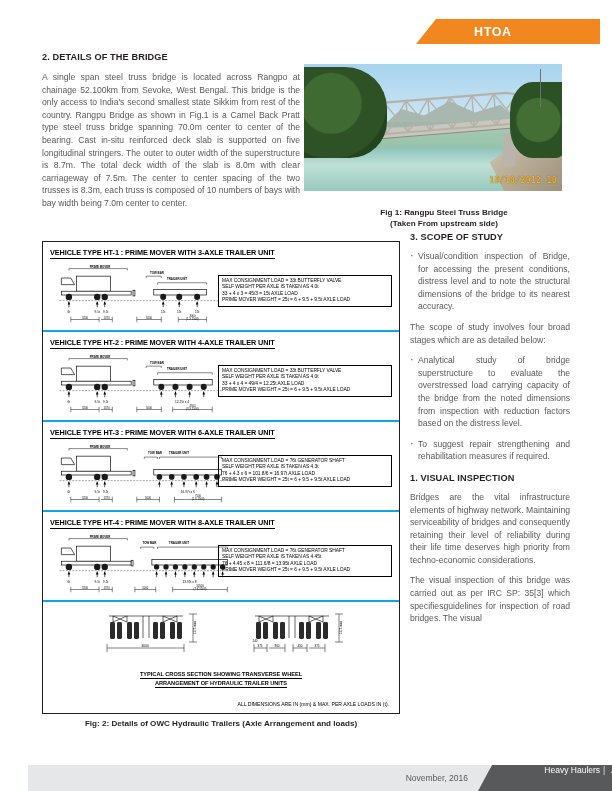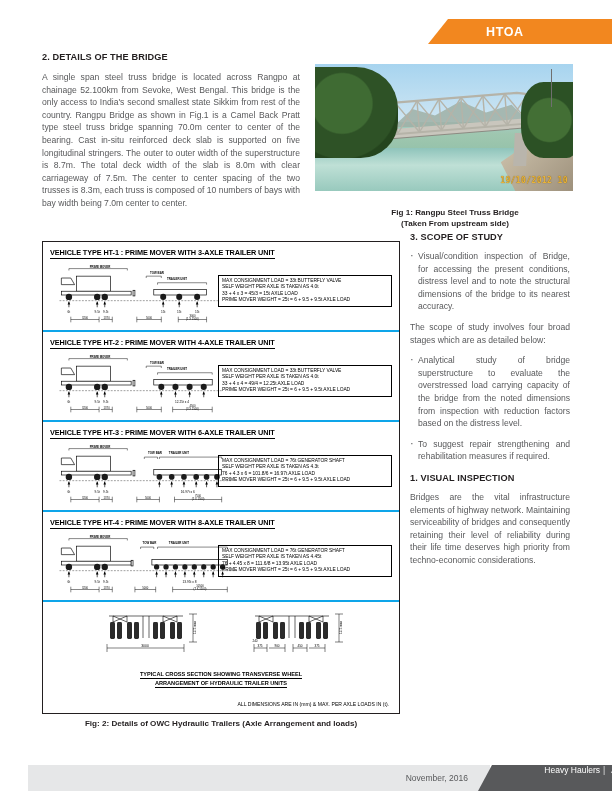--- a/index.html
+++ b/index.html
@@ -13,21 +13,21 @@
     position: relative;
     overflow: hidden;
     font-family: "Liberation Sans", sans-serif;
     color: #58595b;
   }
 
   
   #htoa-tab {
     position: absolute;
     top: 19px;
-    left: 428px;
+    left: 416px;
     width: 184px;
     height: 25px;
     background: #f2871f;
     clip-path: polygon(20px 0, 184px 0, 184px 25px, 0 25px);
     display: flex;
     align-items: center;
     text-align: center;
   }
   #htoa-tab .lbl {
     color: #ffffff;
@@ -56,21 +56,21 @@
     position: absolute;
     left: 42px;
     top: 52px;
     width: 258px;
   }
   #left-col .body-p { margin-top: 9px; }
 
   
   #photo-wrap {
     position: absolute;
-    left: 315px;
+    left: 304px;
     top: 64px;
     width: 280px;
   }
   #photo {
     position: relative;
     width: 258px;
     height: 127px;
     overflow: hidden;
     background: linear-gradient(#8ec6e8 0%, #a9d4ec 30%, #9fc7b0 55%, #7fb79b 100%);
   }
@@ -305,20 +305,21 @@
 </div>
 
 <div id="right-col">
   <div class="sec-head">3. SCOPE OF STUDY</div>
   <p class="body-p bullet">Visual/condition inspection of Bridge, for accessing the present conditions, distress level and to note the structural dimensions of the bridge to its nearest accuracy.</p>
   <p class="body-p">The scope of study involves four broad stages which are as detailed below:</p>
   <p class="body-p bullet">Analytical study of bridge superstructure to evaluate the overstressed load carrying capacity of the bridge from the noted dimensions from inspection with reduction factors based on the distress level.</p>
   <p class="body-p bullet">To suggest repair strengthening and rehabilitation measures if required.</p>
   <div class="sec-head" style="margin-top:10px">1. VISUAL INSPECTION</div>
   <p class="body-p">Bridges are the vital infrastructure elements of highway network. Maintaining serviceability of bridges and consequently retaining their level of reliability during their life time deserves high priority from techno-economic considerations.</p>
+  <p class="body-p">The visual inspection of this bridge was carried out as per IRC SP: 35[3] which specifiesguidelines for inspection of road bridges. The visual</p>
 </div>
 
 <div id="fig2">
 
   <div class="panel">
     <div class="panel-title">VEHICLE TYPE HT-1 : PRIME MOVER WITH 3-AXLE TRAILER UNIT</div>
     <svg class="veh" viewBox="0 0 200 70">
       <g fill="#000" font-size="3.1" font-family="Liberation Sans, sans-serif" font-weight="bold">
         <text x="36" y="6">PRIME MOVER</text>
           <text x="100" y="13">TOW BAR</text>

